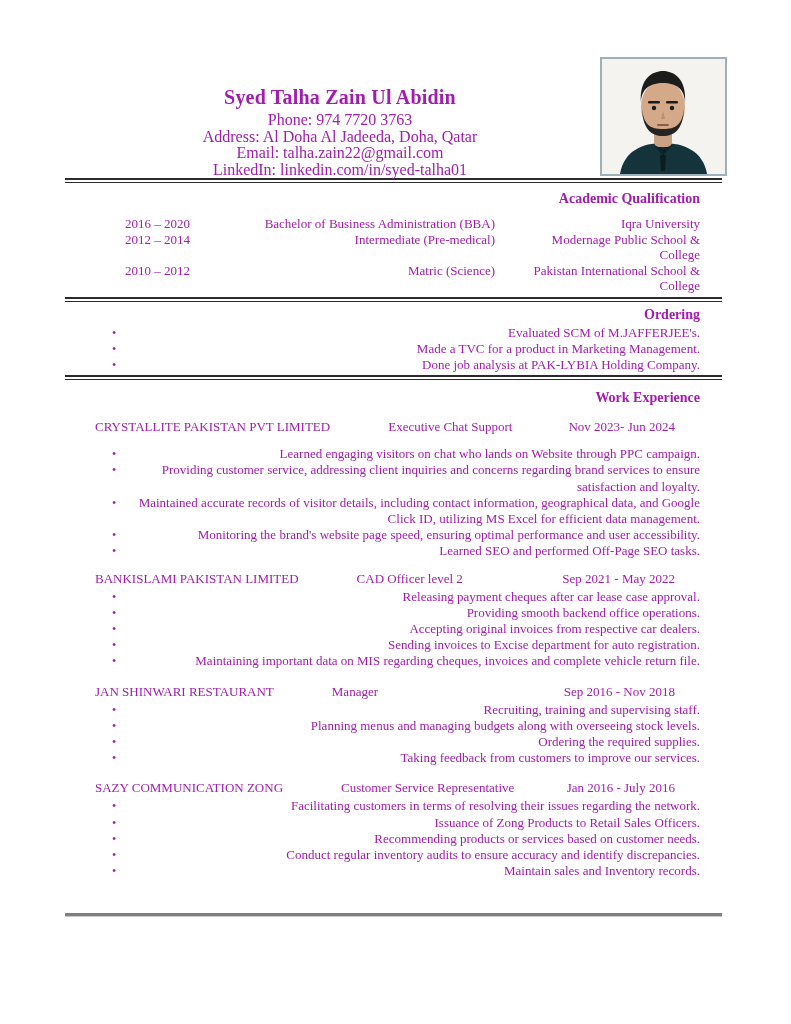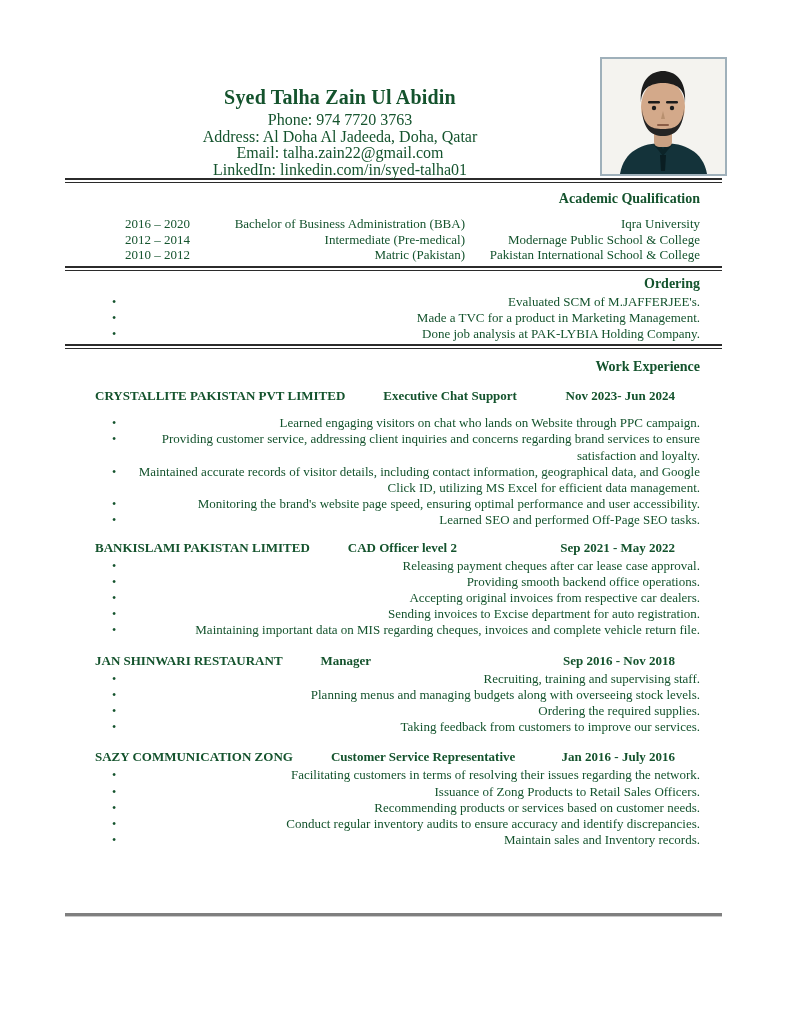--- a/index.html
+++ b/index.html
@@ -1,21 +1,21 @@
 <!DOCTYPE html>
 <html><head>
 <meta charset="utf-8">
 <style>
   html,body{margin:0;padding:0;background:#e9e9e9;}
   .page{
     position:relative;
     width:791px;height:1024px;
     background:#ffffff;
     font-family:"Liberation Serif","DejaVu Serif",serif;
-    color:#14532d;
+    color:#a21caf;
     overflow:hidden;
   }
   
   .header{
     padding-top:86px;
     margin-left:65px;
     width:550px;
     text-align:center;
   }
   .name{
@@ -60,20 +60,21 @@
     margin:8px 0 0 -3px;
     font-size:14px;
     font-weight:bold;
   }
   
   .acad-table{margin-top:9px;font-size:13px;}
   .acad-row{
     display:grid;
     grid-template-columns:95px 275px 1fr;
     line-height:15.5px;
+    gap:30px;
   }
   
   ul.bullets{
     list-style:none;
     margin:2px 0 0 0;
     padding:0 0 0 38px;
     font-size:13px;
   }
   ul.bullets li{
     position:relative;
@@ -84,23 +85,24 @@
     position:absolute;
     left:-21px;
     font-size:12px;
   }
   
   .job{margin-top:11px;}
   .job-head{
     display:flex;
     align-items:baseline;
     font-size:13px;
-    font-weight:bold;
+    font-weight:normal;
     padding-right:25px;
     line-height:16px;
+    gap:20px;
   }
   .job-title{margin-left:38px;}
   .job-dates{margin-left:auto;}
   .bullets.gap{margin-top:11px;}
   .mt-work{margin-top:10px;}
   .mt-div{margin-top:3px;}
 </style>
 </head>
 <body>
 
@@ -154,21 +156,21 @@
         <span>Bachelor of Business Administration (BBA)</span>
         <span>Iqra University</span>
       </div>
       <div class="acad-row">
         <span>2012 – 2014</span>
         <span>Intermediate (Pre-medical)</span>
         <span>Modernage Public School &amp; College</span>
       </div>
       <div class="acad-row">
         <span>2010 – 2012</span>
-        <span>Matric (Pakistan)</span>
+        <span>Matric (Science)</span>
         <span>Pakistan International School &amp; College</span>
       </div>
     </div>
   </section>
 
   <div class="rule-dark mt-div"></div>
 
   <section class="inner">
     <h2 class="sec-heading" style="margin-top:5px;">Ordering</h2>
     <ul class="bullets">

